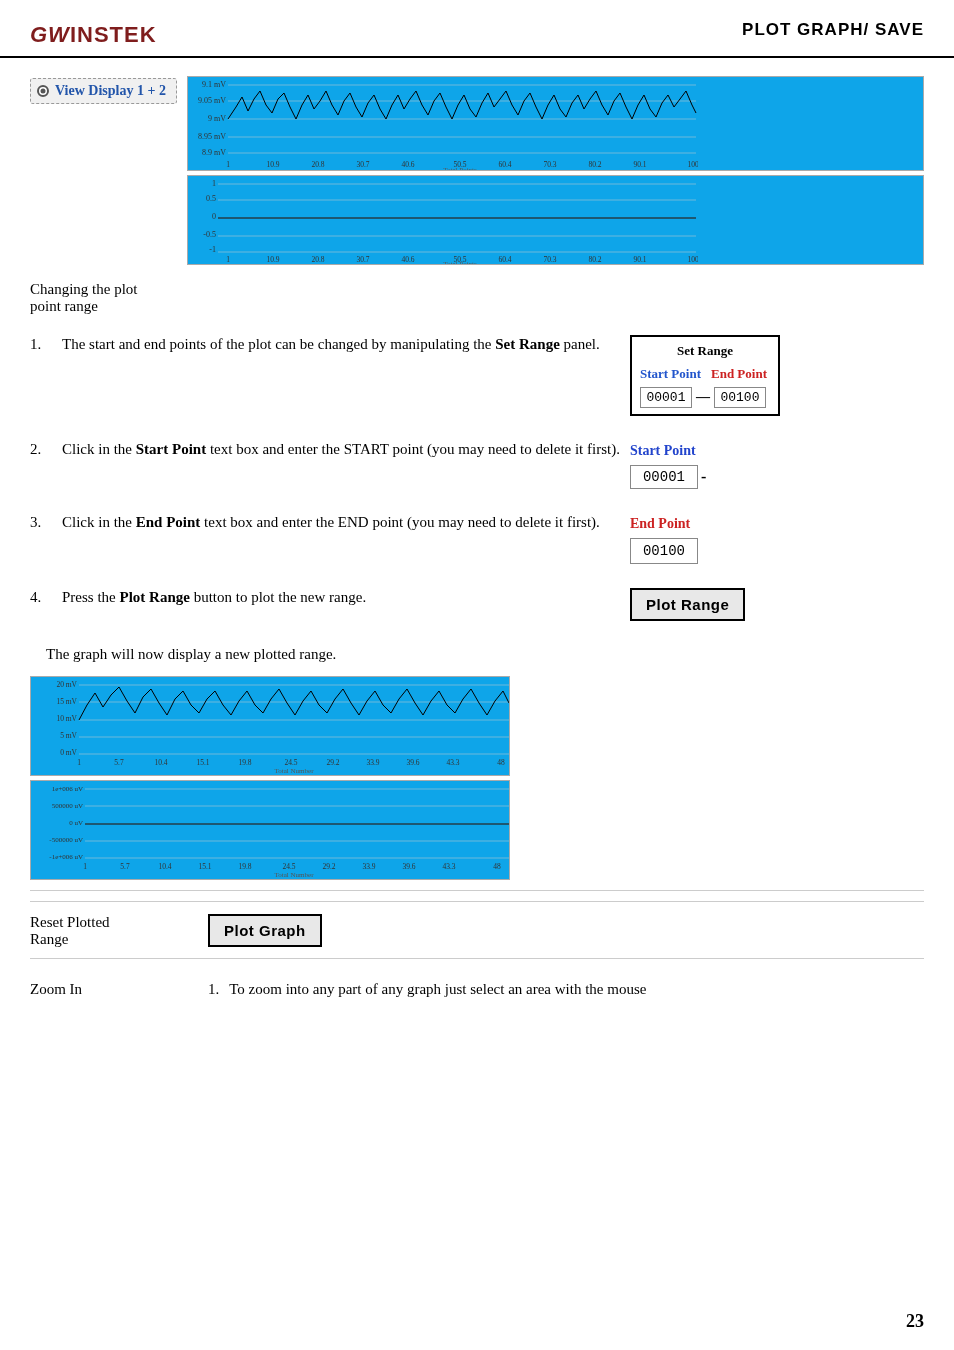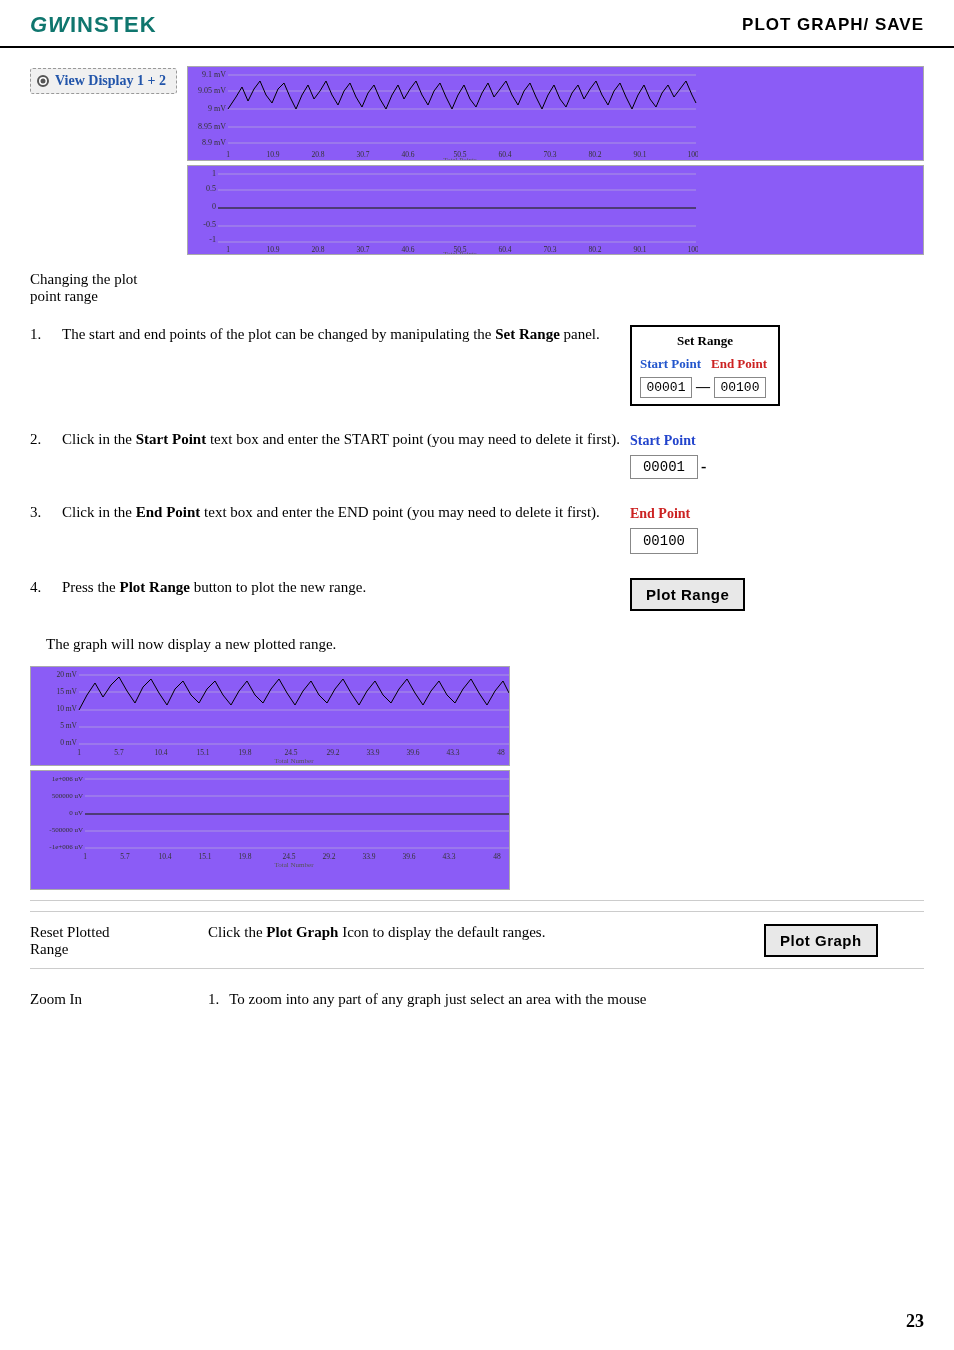--- a/index.html
+++ b/index.html
@@ -19,21 +19,22 @@
       justify-content: space-between;
       align-items: center;
       padding: 12px 30px 8px 30px;
       border-bottom: 2px solid #000;
     }
     .brand {
       font-size: 22px;
       font-weight: 900;
       letter-spacing: 1px;
       font-family: Arial, sans-serif;
-      color: #0f766e;
+      color: #7f1d1d;
+      margin-top: 10px;
     }
     .page-title {
       font-size: 17px;
       font-weight: bold;
       letter-spacing: 1px;
       font-family: Arial, sans-serif;
     }
 
     
     .content {
@@ -82,21 +83,21 @@
 
     
     .chart-container {
       flex: 1;
       display: flex;
       flex-direction: column;
       gap: 2px;
     }
     .chart-box {
       border: 1px solid #aaa;
-      background: #8b5cf6;
+      background: #0ea5e9;
       position: relative;
       overflow: hidden;
     }
     .chart-box svg {
       display: block;
     }
 
     
     .section-row {
       display: flex;
@@ -505,21 +506,21 @@
             <text x="260" y="88" font-size="7.5" text-anchor="middle" fill="#333">24.5</text>
             <text x="302" y="88" font-size="7.5" text-anchor="middle" fill="#333">29.2</text>
             <text x="342" y="88" font-size="7.5" text-anchor="middle" fill="#333">33.9</text>
             <text x="382" y="88" font-size="7.5" text-anchor="middle" fill="#333">39.6</text>
             <text x="422" y="88" font-size="7.5" text-anchor="middle" fill="#333">43.3</text>
             <text x="470" y="88" font-size="7.5" text-anchor="middle" fill="#333">48</text>
             <text x="263" y="96" font-size="7" text-anchor="middle" fill="#555">Total Number</text>
           </svg>
         </div>
 
-        <div class="chart-box" style="height:120px; width:480px; margin-top:2px;">
+        <div class="chart-box" style="height:100px; width:480px; margin-top:2px;">
           <svg width="480" height="100">
             <text x="52" y="10" font-size="7" text-anchor="end" fill="#333">1e+006 uV</text>
             <text x="52" y="27" font-size="7" text-anchor="end" fill="#333">500000 uV</text>
             <text x="52" y="44" font-size="7" text-anchor="end" fill="#333">0 uV</text>
             <text x="52" y="61" font-size="7" text-anchor="end" fill="#333">-500000 uV</text>
             <text x="52" y="78" font-size="7" text-anchor="end" fill="#333">-1e+006 uV</text>
             <line x1="54" y1="8" x2="478" y2="8" stroke="#ccc" stroke-width="0.5"></line>
             <line x1="54" y1="25" x2="478" y2="25" stroke="#ccc" stroke-width="0.5"></line>
             <line x1="54" y1="43" x2="478" y2="43" stroke="#ccc" stroke-width="0.5"></line>
             <line x1="54" y1="60" x2="478" y2="60" stroke="#ccc" stroke-width="0.5"></line>
@@ -539,23 +540,20 @@
             <text x="466" y="88" font-size="7.5" text-anchor="middle" fill="#333">48</text>
             <text x="263" y="96" font-size="7" text-anchor="middle" fill="#555">Total Number</text>
           </svg>
         </div>
       </div>
     </div>
   </div>
 
   <div class="reset-section">
     <div class="reset-label">Reset Plotted<br>Range</div>
-    <div class="reset-text">
-      Click the <strong>Plot Graph</strong> Icon to display the default ranges.
-    </div>
     <div class="reset-aside">
       <button class="plot-graph-btn">Plot Graph</button>
     </div>
   </div>
 
   <div class="zoom-section">
     <div class="zoom-label">Zoom In</div>
     <div class="zoom-content">
       <div style="display:flex; gap:10px;">
         <span>1.</span>

